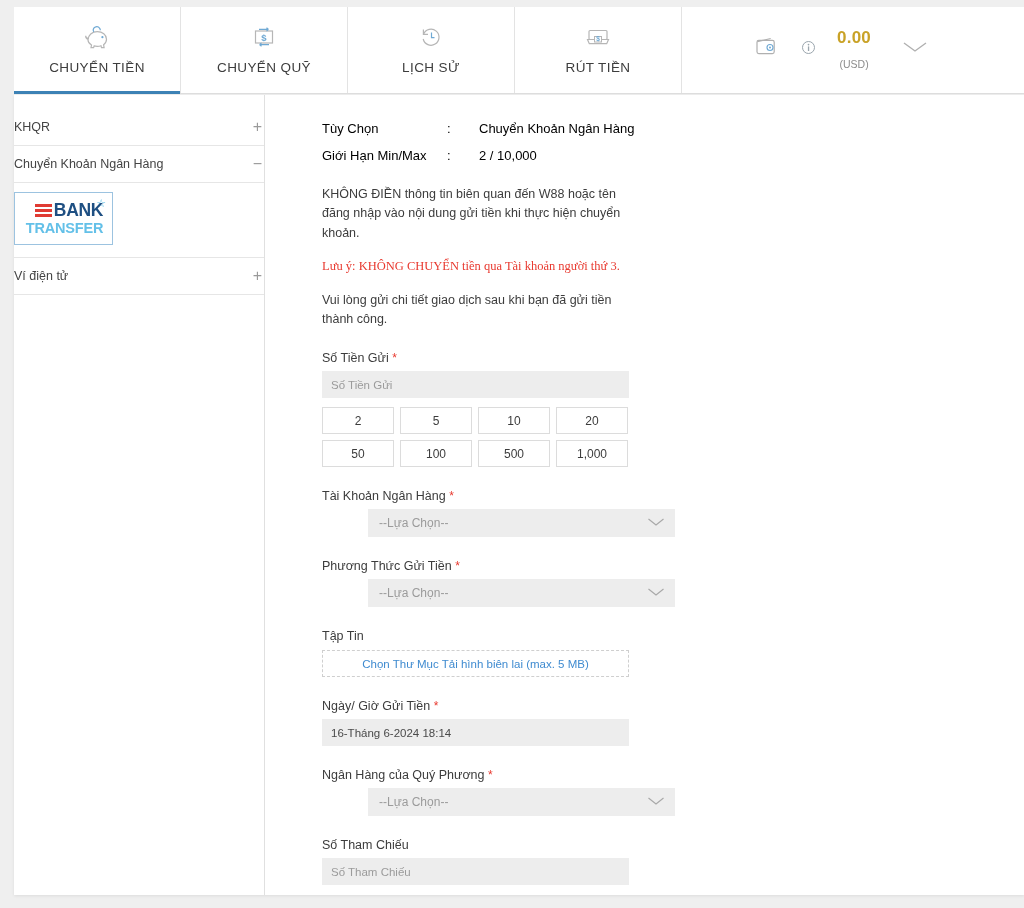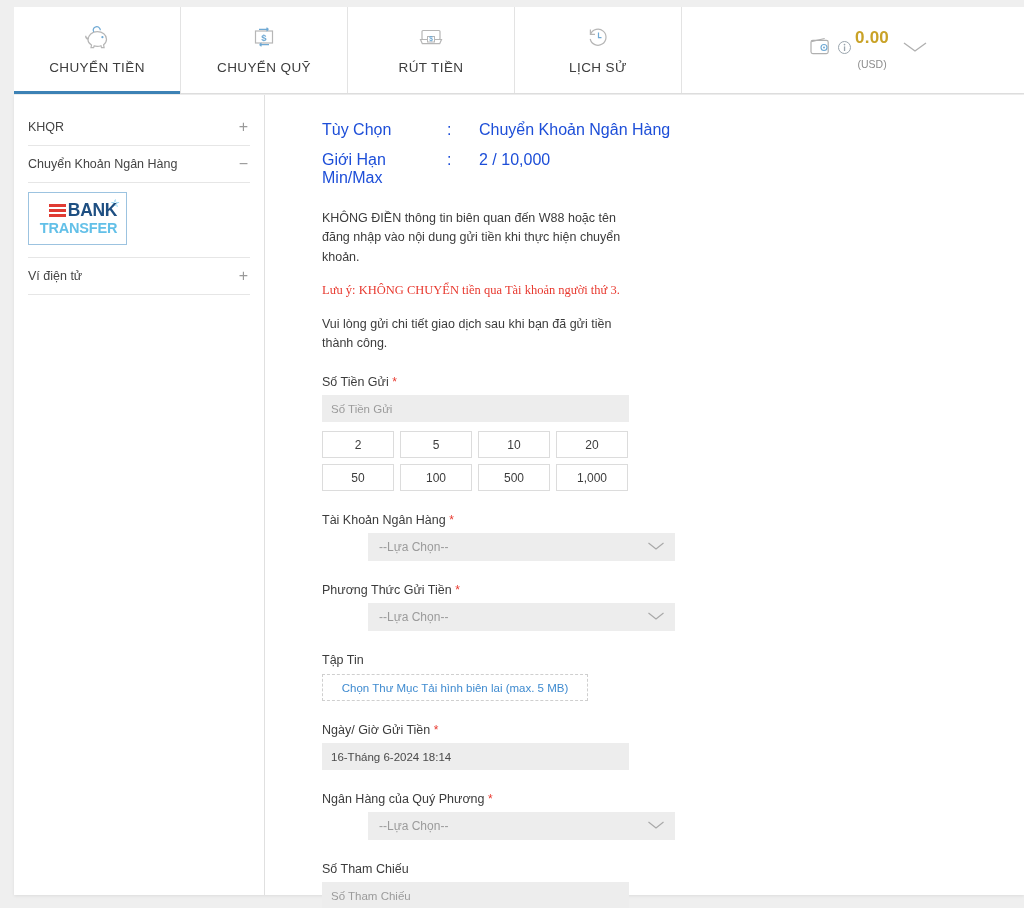--- a/index.html
+++ b/index.html
@@ -56,21 +56,21 @@
     position: absolute;
     left: 0; right: 0; bottom: -1px;
     height: 3px;
     background: #3d82b5;
   }
   .tabspacer { flex: 1; background: #fff; }
 
   .wallet {
     display: flex;
     align-items: center;
-    gap: 3px;
+    gap: 21px;
     padding-right: 96px;
     margin-top: 22px;
   }
   .wallet .balance {
     display: flex; flex-direction: column; align-items: center;
     line-height: 1.05;
   }
   .wallet .bal-num {
     font-size: 17px; font-weight: bold; color: #c9a227;
     letter-spacing: .2px;
@@ -88,21 +88,21 @@
     background: #ffffff;
     box-shadow: 0 1px 3px rgba(0,0,0,.08);
   }
 
   
   .sidebar {
     position: absolute;
     left: 0; top: 0; bottom: 0;
     width: 251px;
     border-right: 1px solid #e0e0e0;
-    padding: 0 14px;
+    padding: 0 0;
   }
   .side-row {
     height: 37px;
     display: flex; align-items: center; justify-content: space-between;
     border-bottom: 1px solid #e6e6e6;
     cursor: pointer;
   }
   .side-row.first { margin-top: 14px; }
   .side-label { font-size: 12.5px; color: #444; }
   .side-sign { font-size: 16px; color: #9a9a9a; line-height: 1; padding-right: 2px; }
@@ -137,21 +137,21 @@
     position: absolute; right: 6px; top: 4px;
     font-size: 11px; color: #63c0e8;
   }
 
   
   .content {
     position: absolute;
     left: 252px; top: 0; right: 0; bottom: 0;
     padding: 26px 0 0 56px;
   }
-  .inforow { display: flex; font-size: 16px; color: #1d4ed8; margin-bottom: 12px; }
+  .inforow { display: flex; font-size: 13px; color: #000000; margin-bottom: 12px; }
   .inforow .lbl { width: 125px; }
   .inforow .colon { width: 32px; }
   .inforow .val { }
 
   .notice {
     font-size: 12.5px; color: #3c3c3c;
     line-height: 1.55;
     max-width: 300px;
     margin-top: 22px;
   }
@@ -194,21 +194,21 @@
   .amtbtn {
     height: 27px;
     border: 1px solid #dcdcdc;
     background: #fff;
     display: flex; align-items: center; justify-content: center;
     font-size: 12px; color: #3c3c3c;
     cursor: pointer;
   }
 
   .filebox {
-    width: 266px; height: 27px;
+    width: 307px; height: 27px;
     border: 1px dashed #cfcfcf;
     display: flex; align-items: center; justify-content: center;
     font-size: 11.5px; color: #3f8bd0;
     margin-top: 7px;
     cursor: pointer;
   }
 </style>
 </head>
 <body>
 
@@ -235,39 +235,39 @@
           <path d="M9 6.4h9.5M18.5 6.4l-2-1.7M18.5 6.4l-2 1.7" fill="none" stroke="#6fa9d4" stroke-width="1.2"></path>
           <path d="M19 21.6H9.5M9.5 21.6l2-1.7M9.5 21.6l2 1.7" fill="none" stroke="#6fa9d4" stroke-width="1.2"></path>
           <text x="14" y="18" font-size="9.5" font-weight="bold" fill="#6fa9d4" text-anchor="middle" font-family="Liberation Sans, sans-serif">$</text>
         </svg>
       </div>
       <div class="tlabel">CHUYỂN QUỸ</div>
     </div>
 
     <div class="tab">
       <div class="ticon">
+        <svg width="28" height="28" viewBox="0 0 28 28">
+          <path d="M6.6 11.2A8 8 0 1 1 6.2 16" fill="none" stroke="#b6b6b6" stroke-width="1.2"></path>
+          <path d="M6.4 6.6v4.8h4.6" fill="none" stroke="#b6b6b6" stroke-width="1.2"></path>
+          <path d="M14.5 9.4v5.2h3" fill="none" stroke="#6fa9d4" stroke-width="1.2"></path>
+        </svg>
+      </div>
+      <div class="tlabel">LỊCH SỬ</div>
+    </div>
+
+    <div class="tab">
+      <div class="ticon">
         <svg width="30" height="28" viewBox="0 0 30 28">
           <rect x="6" y="7.5" width="18" height="9" rx="1" fill="none" stroke="#b6b6b6" stroke-width="1.2"></rect>
           <path d="M4.5 16.5h21l-1.8 4.2H6.3z" fill="none" stroke="#b6b6b6" stroke-width="1.2"></path>
           <rect x="11.5" y="13.5" width="7" height="5.5" fill="#fff" stroke="#b6b6b6" stroke-width="1"></rect>
           <text x="15" y="18" font-size="6.5" font-weight="bold" fill="#6fa9d4" text-anchor="middle" font-family="Liberation Sans, sans-serif">$</text>
         </svg>
       </div>
       <div class="tlabel">RÚT TIỀN</div>
-    </div>
-
-    <div class="tab">
-      <div class="ticon">
-        <svg width="28" height="28" viewBox="0 0 28 28">
-          <path d="M6.6 11.2A8 8 0 1 1 6.2 16" fill="none" stroke="#b6b6b6" stroke-width="1.2"></path>
-          <path d="M6.4 6.6v4.8h4.6" fill="none" stroke="#b6b6b6" stroke-width="1.2"></path>
-          <path d="M14.5 9.4v5.2h3" fill="none" stroke="#6fa9d4" stroke-width="1.2"></path>
-        </svg>
-      </div>
-      <div class="tlabel">LỊCH SỬ</div>
     </div>
 
     <div class="tabspacer">
       <div class="wallet" style="justify-content:flex-end;">
         <span>
           <svg width="26" height="22" viewBox="0 0 26 22">
             <path d="M3 6.2c0-1 .8-1.8 1.8-1.8h13.6c1 0 1.8.8 1.8 1.8v9.6c0 1-.8 1.8-1.8 1.8H4.8c-1 0-1.8-.8-1.8-1.8z" fill="none" stroke="#b0b0b0" stroke-width="1.2"></path>
             <path d="M3.3 5.6l13.4-3.1" fill="none" stroke="#b0b0b0" stroke-width="1.2"></path>
             <circle cx="16" cy="11.5" r="3" fill="none" stroke="#6fa9d4" stroke-width="1.1"></circle>
             <circle cx="16" cy="11.5" r="1" fill="#6fa9d4"></circle>

